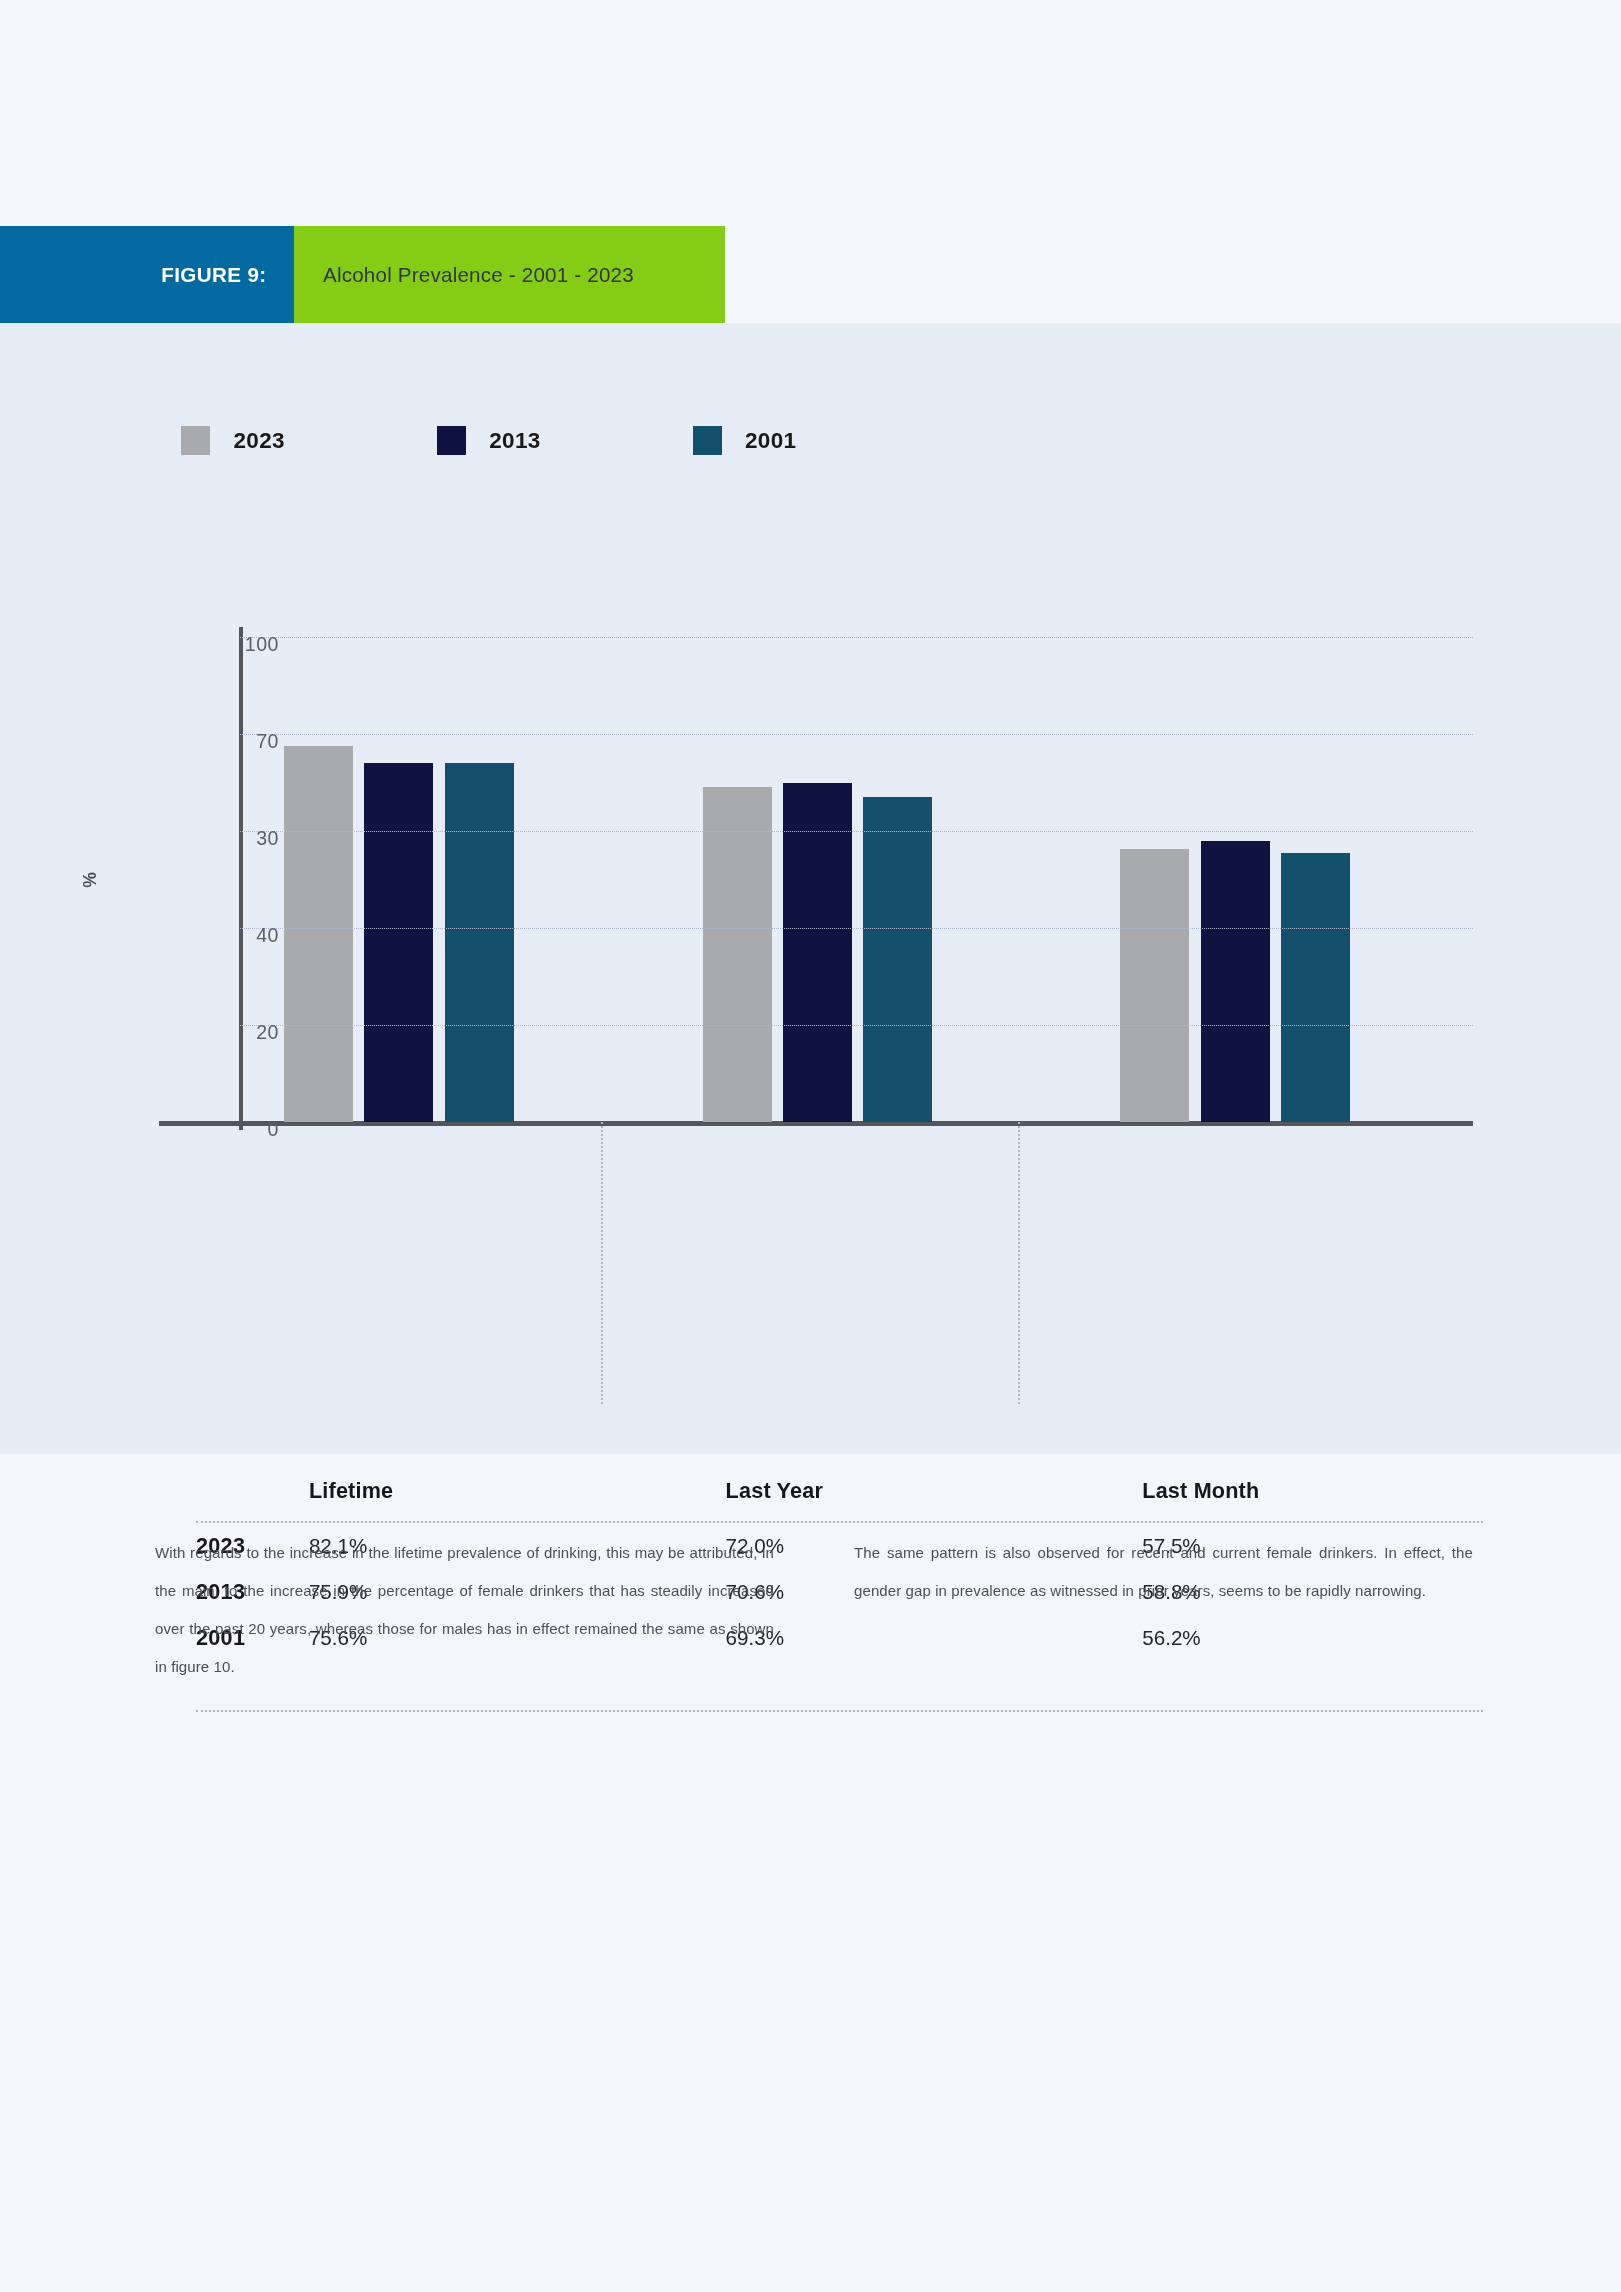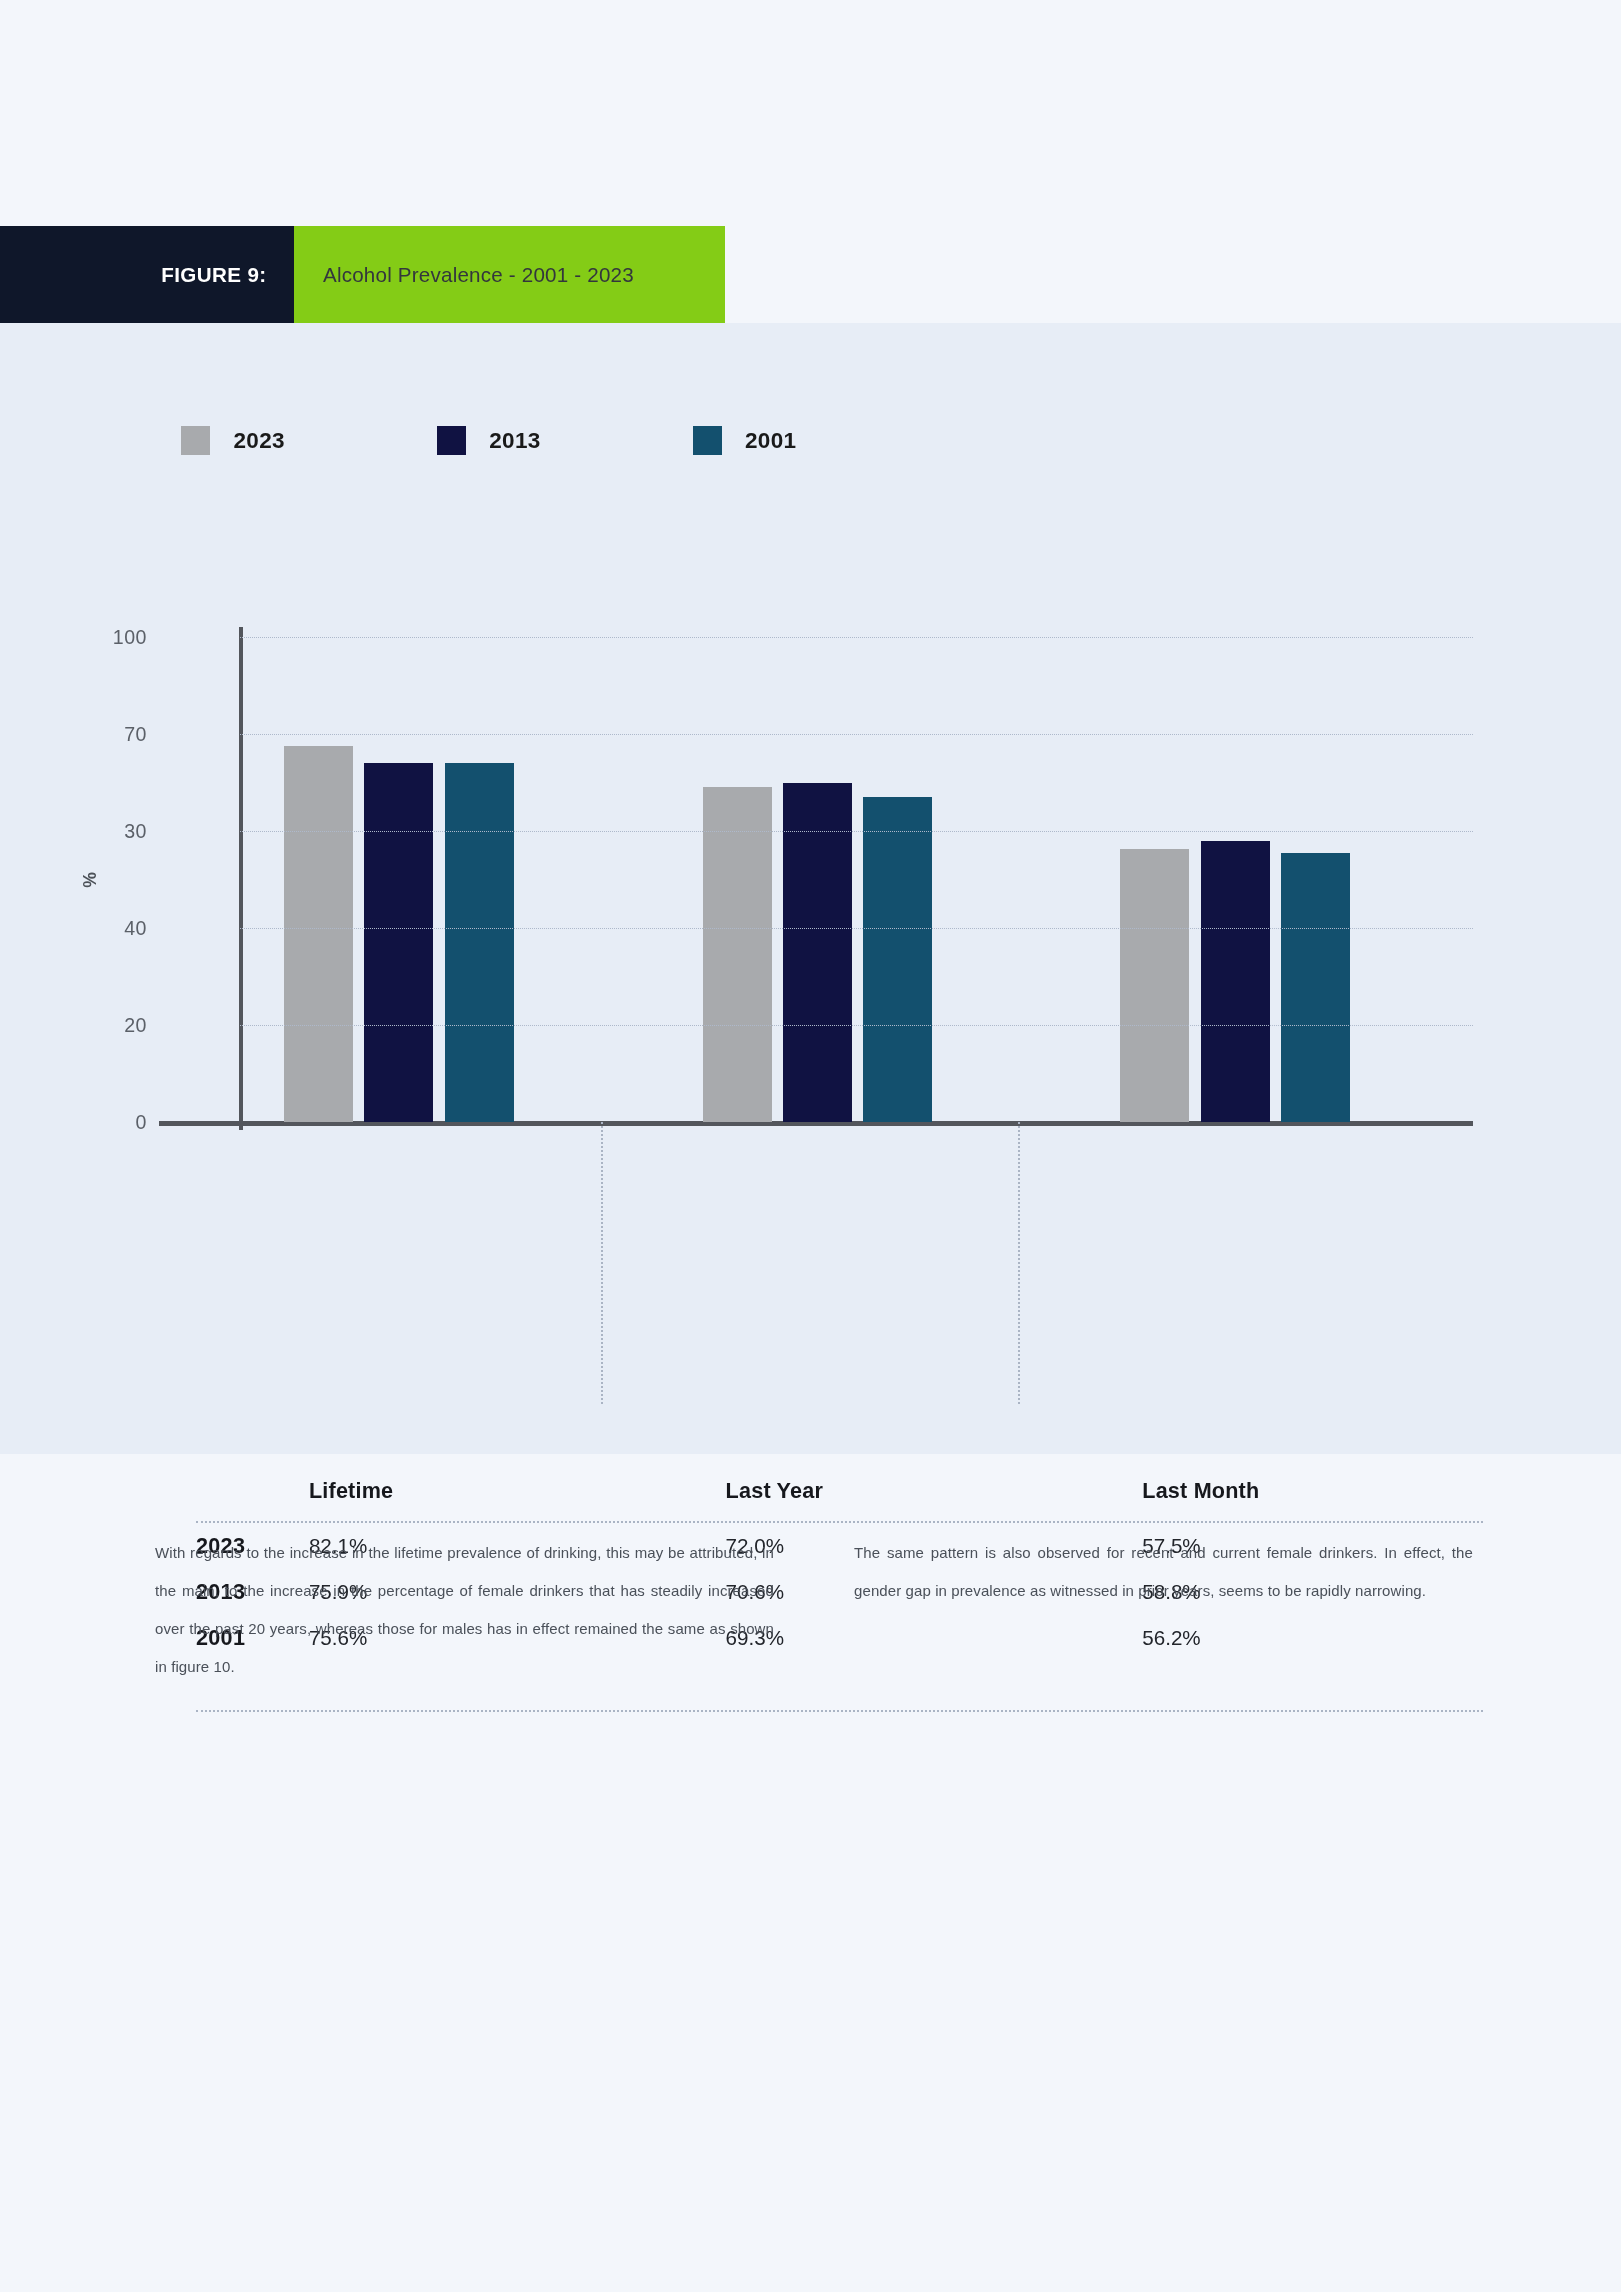--- a/index.html
+++ b/index.html
@@ -70,21 +70,21 @@
   .figure-bar {
     position: absolute;
     left: 0;
     top: 226px;
     height: 97px;
     display: flex;
     align-items: stretch;
   }
   .figure-tag {
     width: 294px;
-    background: #0f172a;
+    background: #0369a1;
     display: flex;
     align-items: center;
     justify-content: flex-end;
     padding-right: 27.4px;
     box-sizing: border-box;
   }
   .figure-tag span {
     color: #ffffff;
     font-size: 20.6px;
     font-weight: 700;
@@ -166,27 +166,28 @@
   }
   .gridline {
     position: absolute;
     left: 0;
     width: 1233px;
     height: 0;
     border-top: 1px dotted #aeb9cb;
   }
   .ytick {
     position: absolute;
-    right: 1326px;
+    right: 1194px;
     width: 118px;
     text-align: right;
     font-size: 19.6px;
     color: #5b6068;
     transform: translateY(-50%);
     letter-spacing: 0.5px;
+    margin-top: 7px;
   }
   .axis-title {
     position: absolute;
     left: -157px;
     top: 50%;
     transform: translateY(-50%) rotate(-90deg);
     font-size: 17.6px;
     font-weight: 700;
     color: #4d5259;
   }

